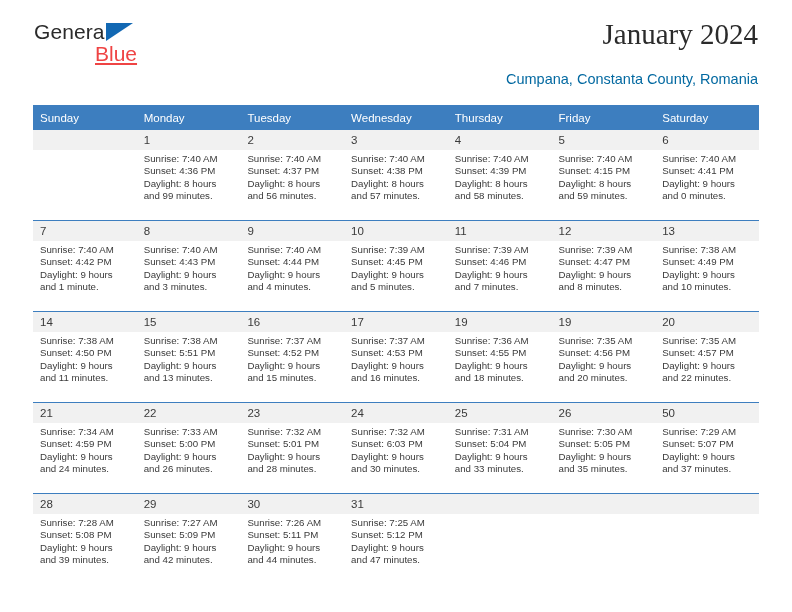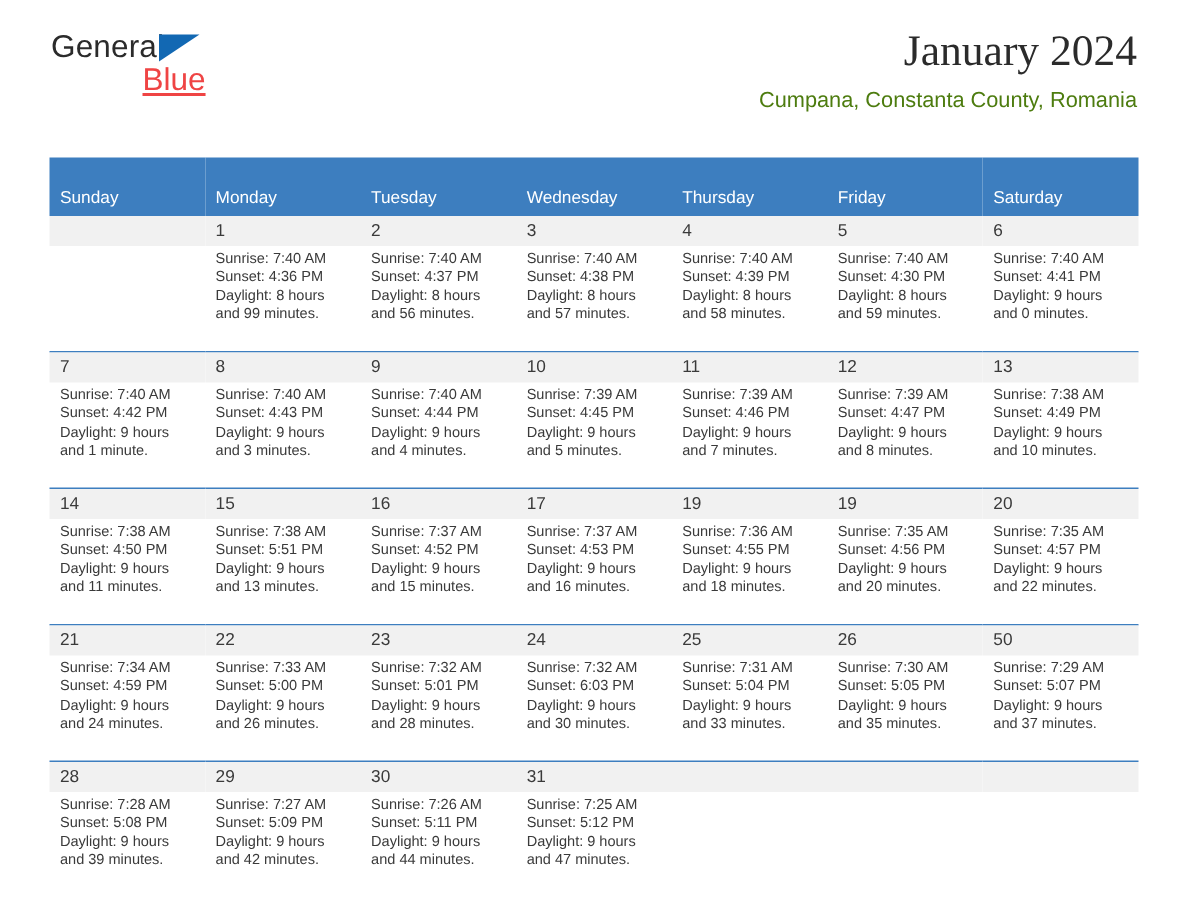--- a/index.html
+++ b/index.html
@@ -72,42 +72,42 @@
     font-size: 29px;
     color: #2b2b2b;
     line-height: 36px;
     white-space: nowrap;
     font-weight: normal;
     margin: 0;
     font-family: Liberation Serif, serif;
   }
   .location {
     font-size: 14.5px;
-    color: #4d7c0f;
+    color: #0369a1;
     line-height: 22px;
-    margin-top: 4px;
+    margin-top: 16px;
     white-space: nowrap;
   }
 
   
   .calendar {
     position: absolute;
     left: 33px;
     top: 105px;
     width: 726px;
     border-collapse: collapse;
     table-layout: fixed;
   }
   .calendar th {
     background: #3d7ebf;
     color: #ffffff;
     font-size: 11.5px;
     font-weight: normal;
     text-align: left;
-    padding: 20px 0 5px 7px;
+    padding: 6px 0 5px 7px;
     height: 20px;
     line-height: 14px;
   }
   .calendar td {
     vertical-align: top;
     padding: 0;
     width: 103.71px;
     border-top: 1px solid #3d7ebf;
     height: 90px;
   }
@@ -216,21 +216,21 @@
                 <div>Daylight: 8 hours</div>
                 <div>and 58 minutes.</div>
               </div>
             </div>
           </td>
           <td>
             <div class="cell-inner">
               <div class="daynum">5</div>
               <div class="info">
                 <div>Sunrise: 7:40 AM</div>
-                <div>Sunset: 4:30 PM</div>
+                <div>Sunset: 4:15 PM</div>
                 <div>Daylight: 8 hours</div>
                 <div>and 59 minutes.</div>
               </div>
             </div>
           </td>
           <td>
             <div class="cell-inner">
               <div class="daynum">6</div>
               <div class="info">
                 <div>Sunrise: 7:40 AM</div>

